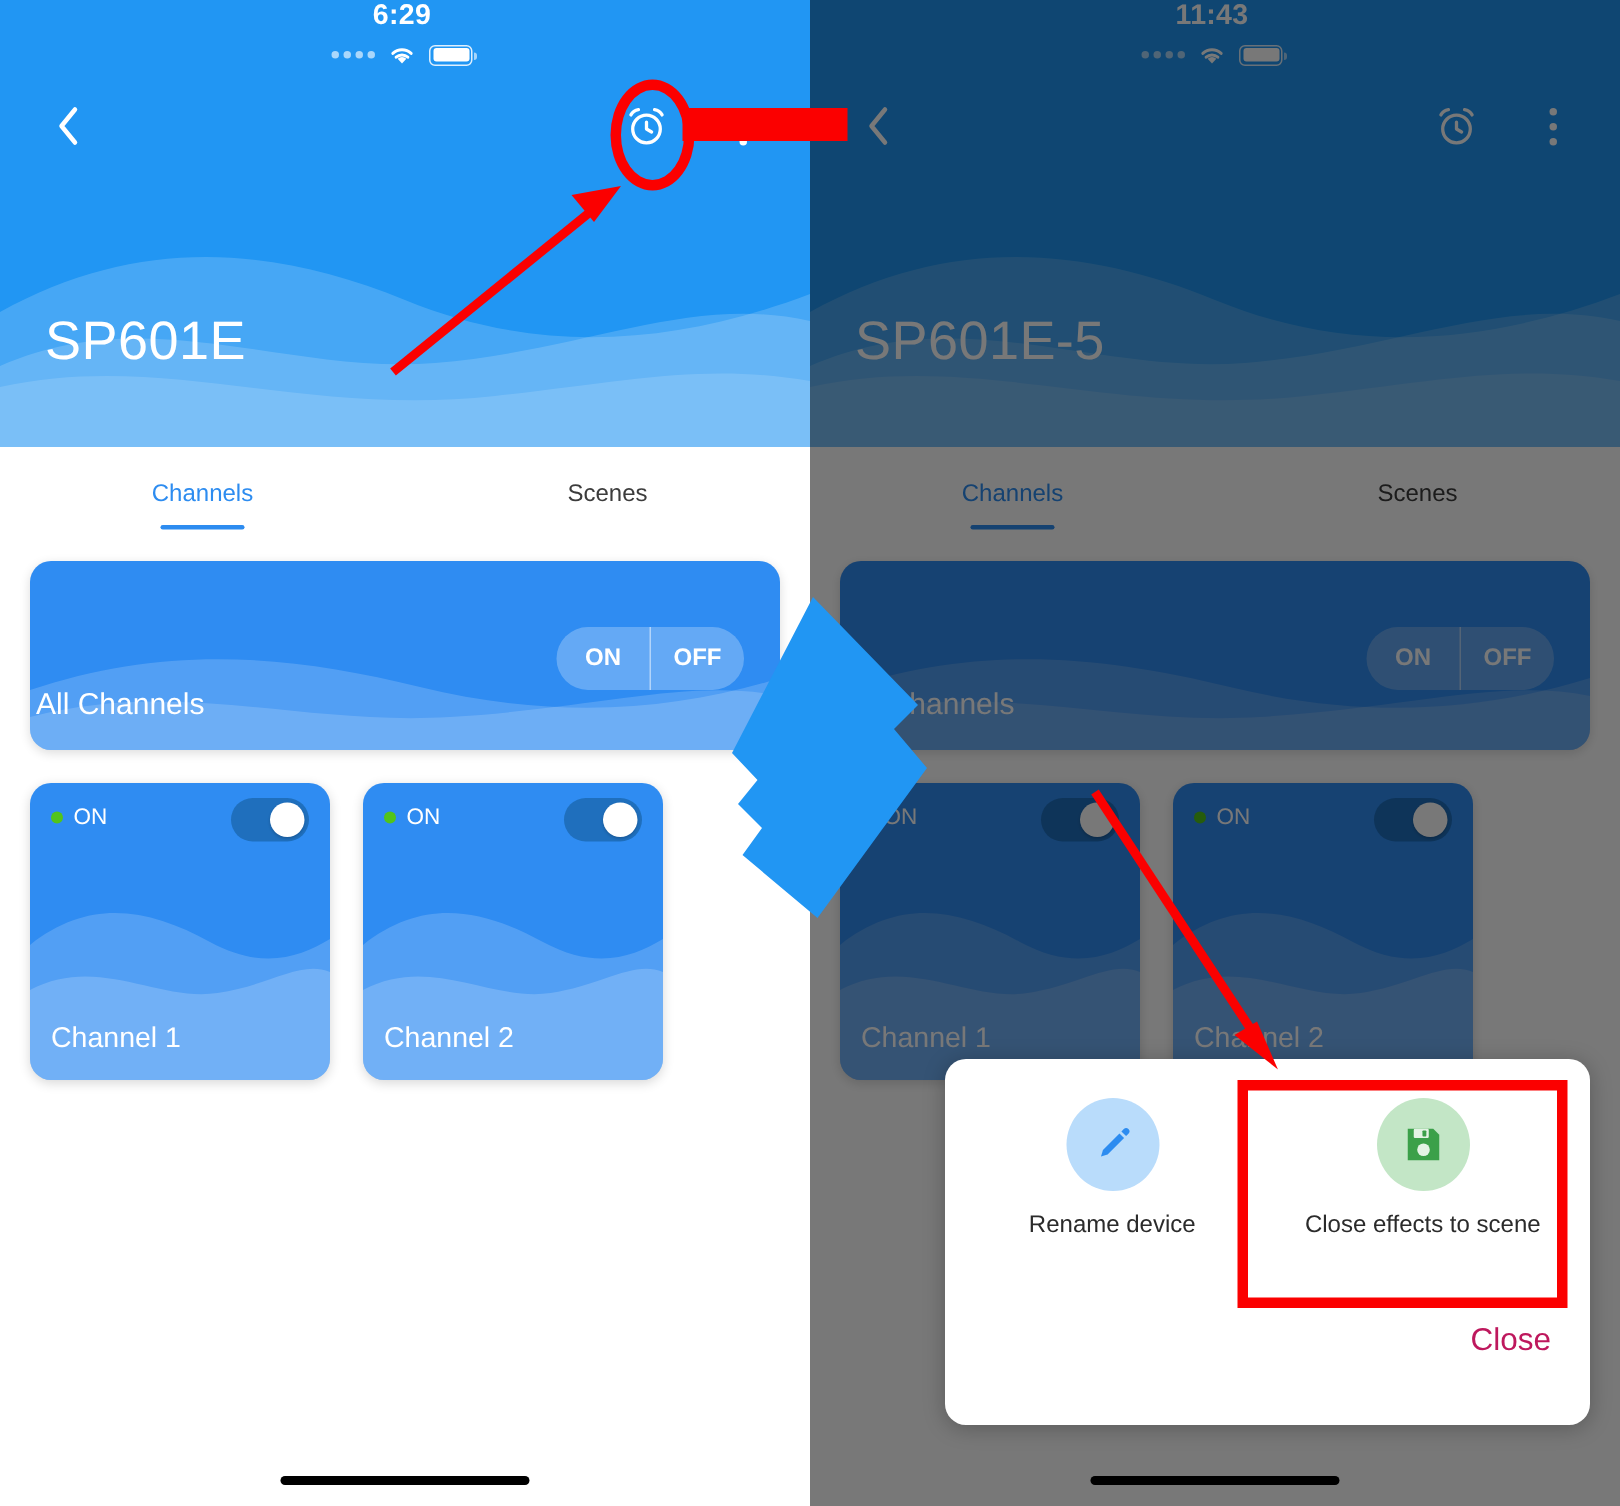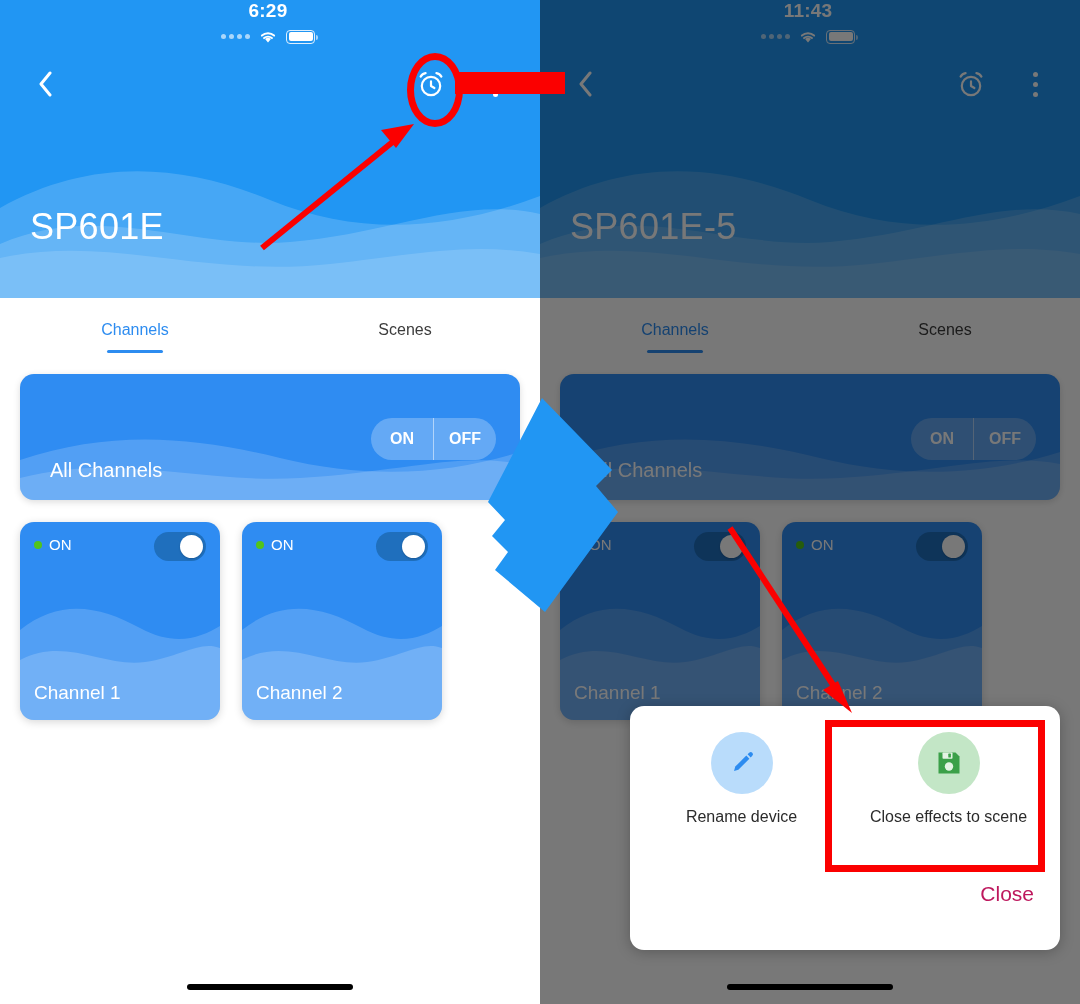--- a/index.html
+++ b/index.html
@@ -66,21 +66,21 @@
   .tab .underline { position: absolute; bottom: 9px; width: 56px; height: 3px; border-radius: 2px; background: #2d8cf0; }
 
   
   .content { position: absolute; top: 362px; left: 0; right: 0; bottom: 0; padding: 12px 20px 0 20px; }
 
   .allcard {
     position: relative; height: 126px; border-radius: 14px; overflow: hidden;
     background: #2f8cf2; box-shadow: 0 2px 7px rgba(0,0,0,.14);
   }
   .allcard svg { position: absolute; left: 0; bottom: 0; width: 100%; height: 78px; }
-  .allcard-label { position: absolute; left: 30px; bottom: 18px; color: #fff; font-size: 20px; }
+  .allcard-label { position: absolute; left: 4px; bottom: 18px; color: #fff; font-size: 20px; }
   .onoff {
     position: absolute; right: 24px; top: 44px; width: 125px; height: 42px;
     border-radius: 21px; background: rgba(255,255,255,.26); display: flex; overflow: hidden;
   }
   .onoff div { flex: 1; display: flex; align-items: center; justify-content: center; color: #fff; font-size: 16px; font-weight: bold; }
   .onoff div:first-child { border-right: 1.5px solid rgba(255,255,255,.5); }
 
   .chgrid { display: flex; gap: 22px; margin-top: 22px; }
   .chcard {
     position: relative; width: 200px; height: 198px; border-radius: 14px; overflow: hidden;

